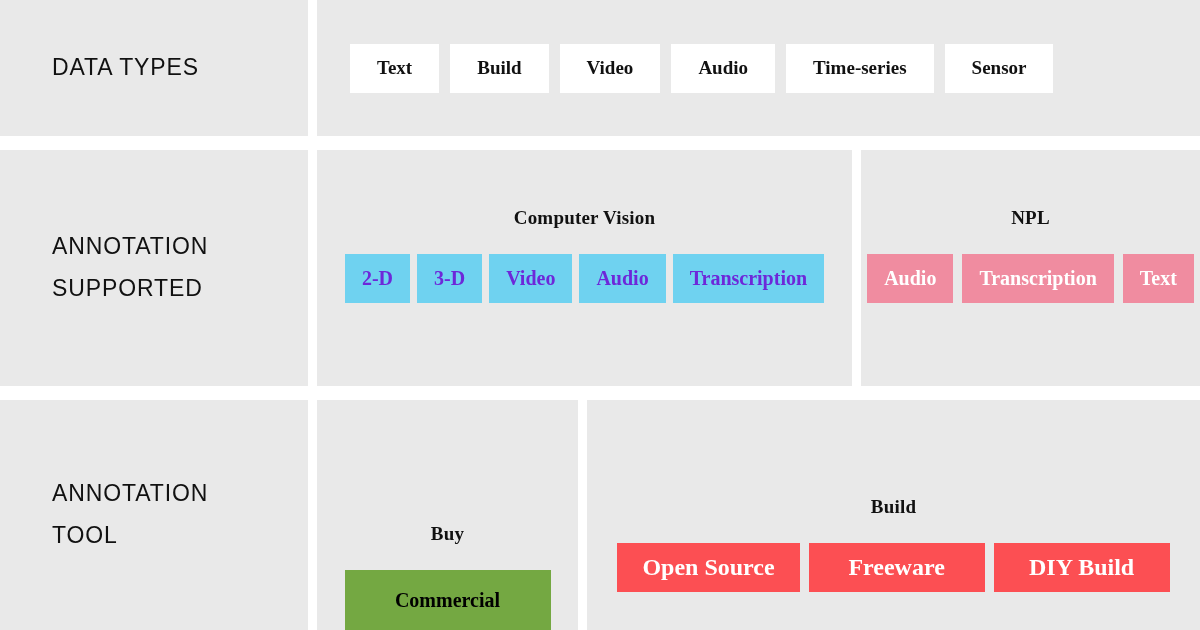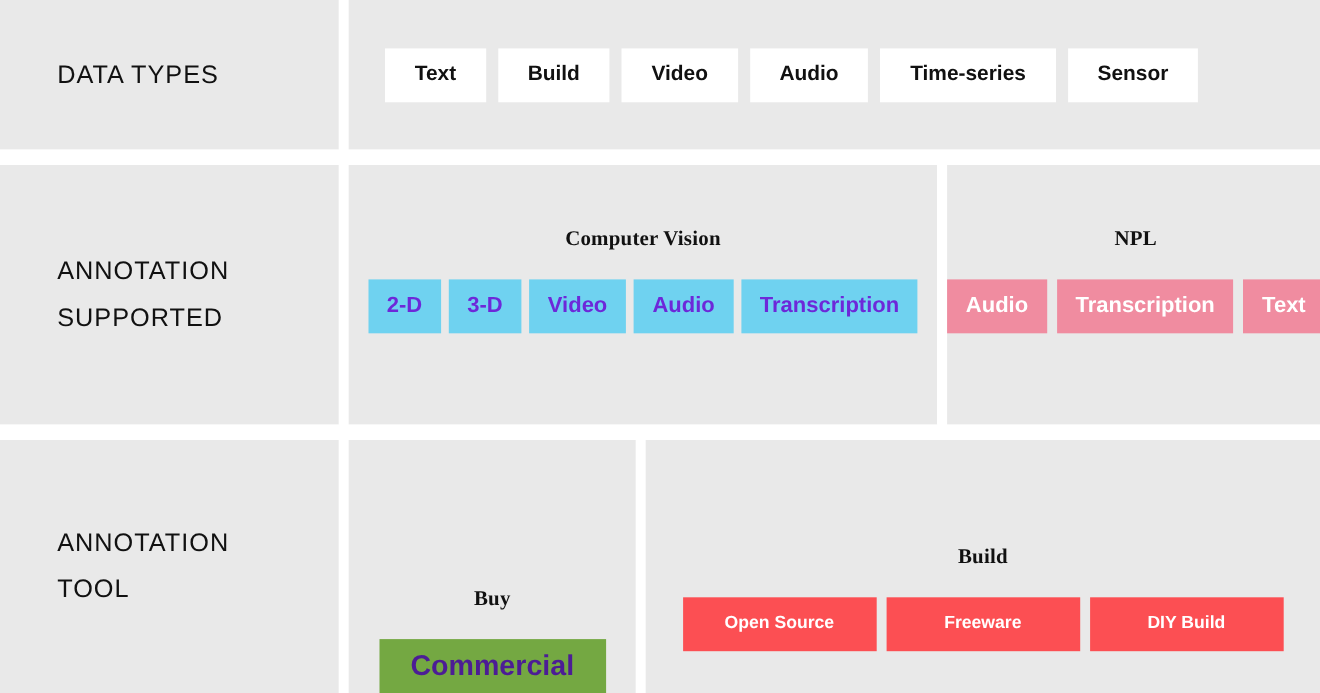--- a/index.html
+++ b/index.html
@@ -115,21 +115,21 @@
   .chips {
     display: flex;
     align-items: center;
   }
   .chips-datatypes { gap: 11px; }
   .chips-cv { gap: 7px; padding-left: 0; }
   .chips-npl { gap: 9px; }
   .chips-build { gap: 9px; }
 
   .chip {
-    font-family: Liberation Sans, sans-serif;
+    font-family: Liberation Serif, serif;
     font-weight: bold;
     display: flex;
     align-items: center;
     justify-content: center;
     box-sizing: border-box;
     white-space: nowrap;
   }
 
   .chip-white {
     background: #ffffff;
@@ -150,31 +150,31 @@
   .chip-pink {
     background: #f08ca0;
     color: #ffffff;
     font-size: 20px;
     height: 49px;
     padding: 0 17px;
   }
 
   .chip-green {
     background: #74a842;
-    color: #4c1d95;
-    font-size: 26px;
-    height: 49px;
+    color: #000000;
+    font-size: 20px;
+    height: 60px;
     padding: 0 25px;
     min-width: 206px;
   }
 
   .chip-red {
     background: #fc4f53;
     color: #ffffff;
-    font-size: 16px;
+    font-size: 24px;
     height: 49px;
     padding: 0 25px;
     min-width: 176px;
   }
 </style>
 </head>
 <body>
 
 <div class="board">
 

